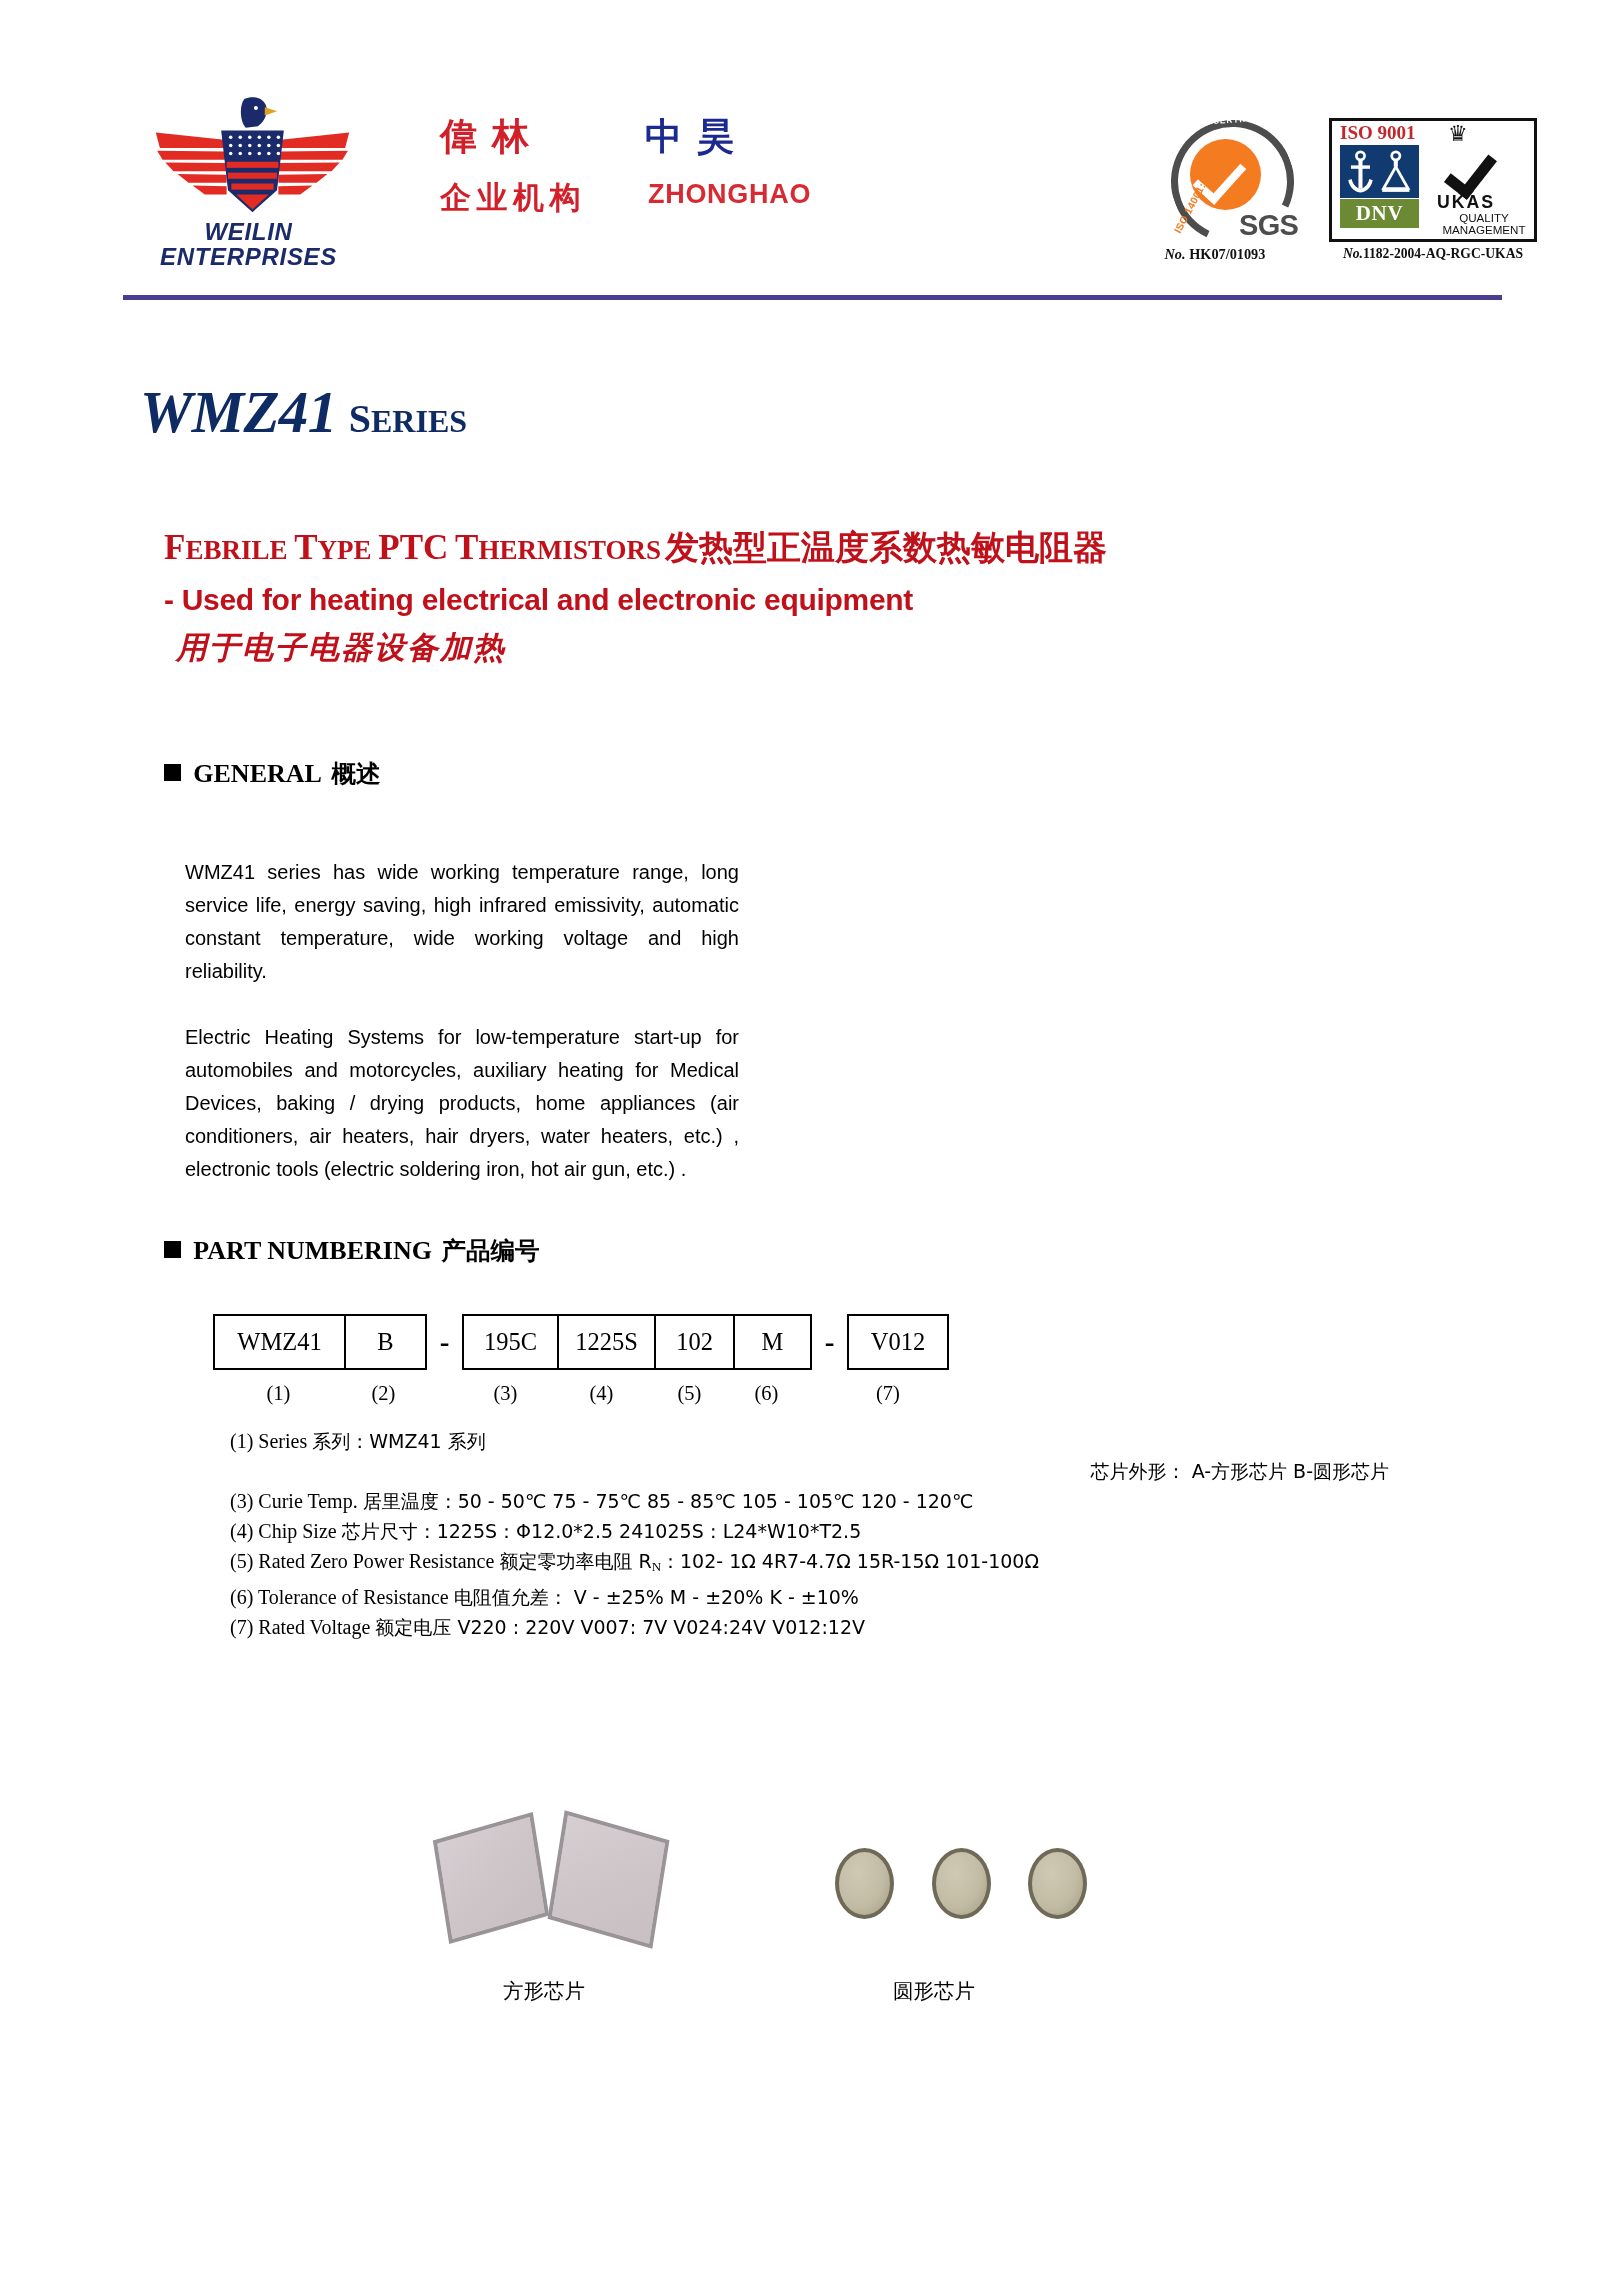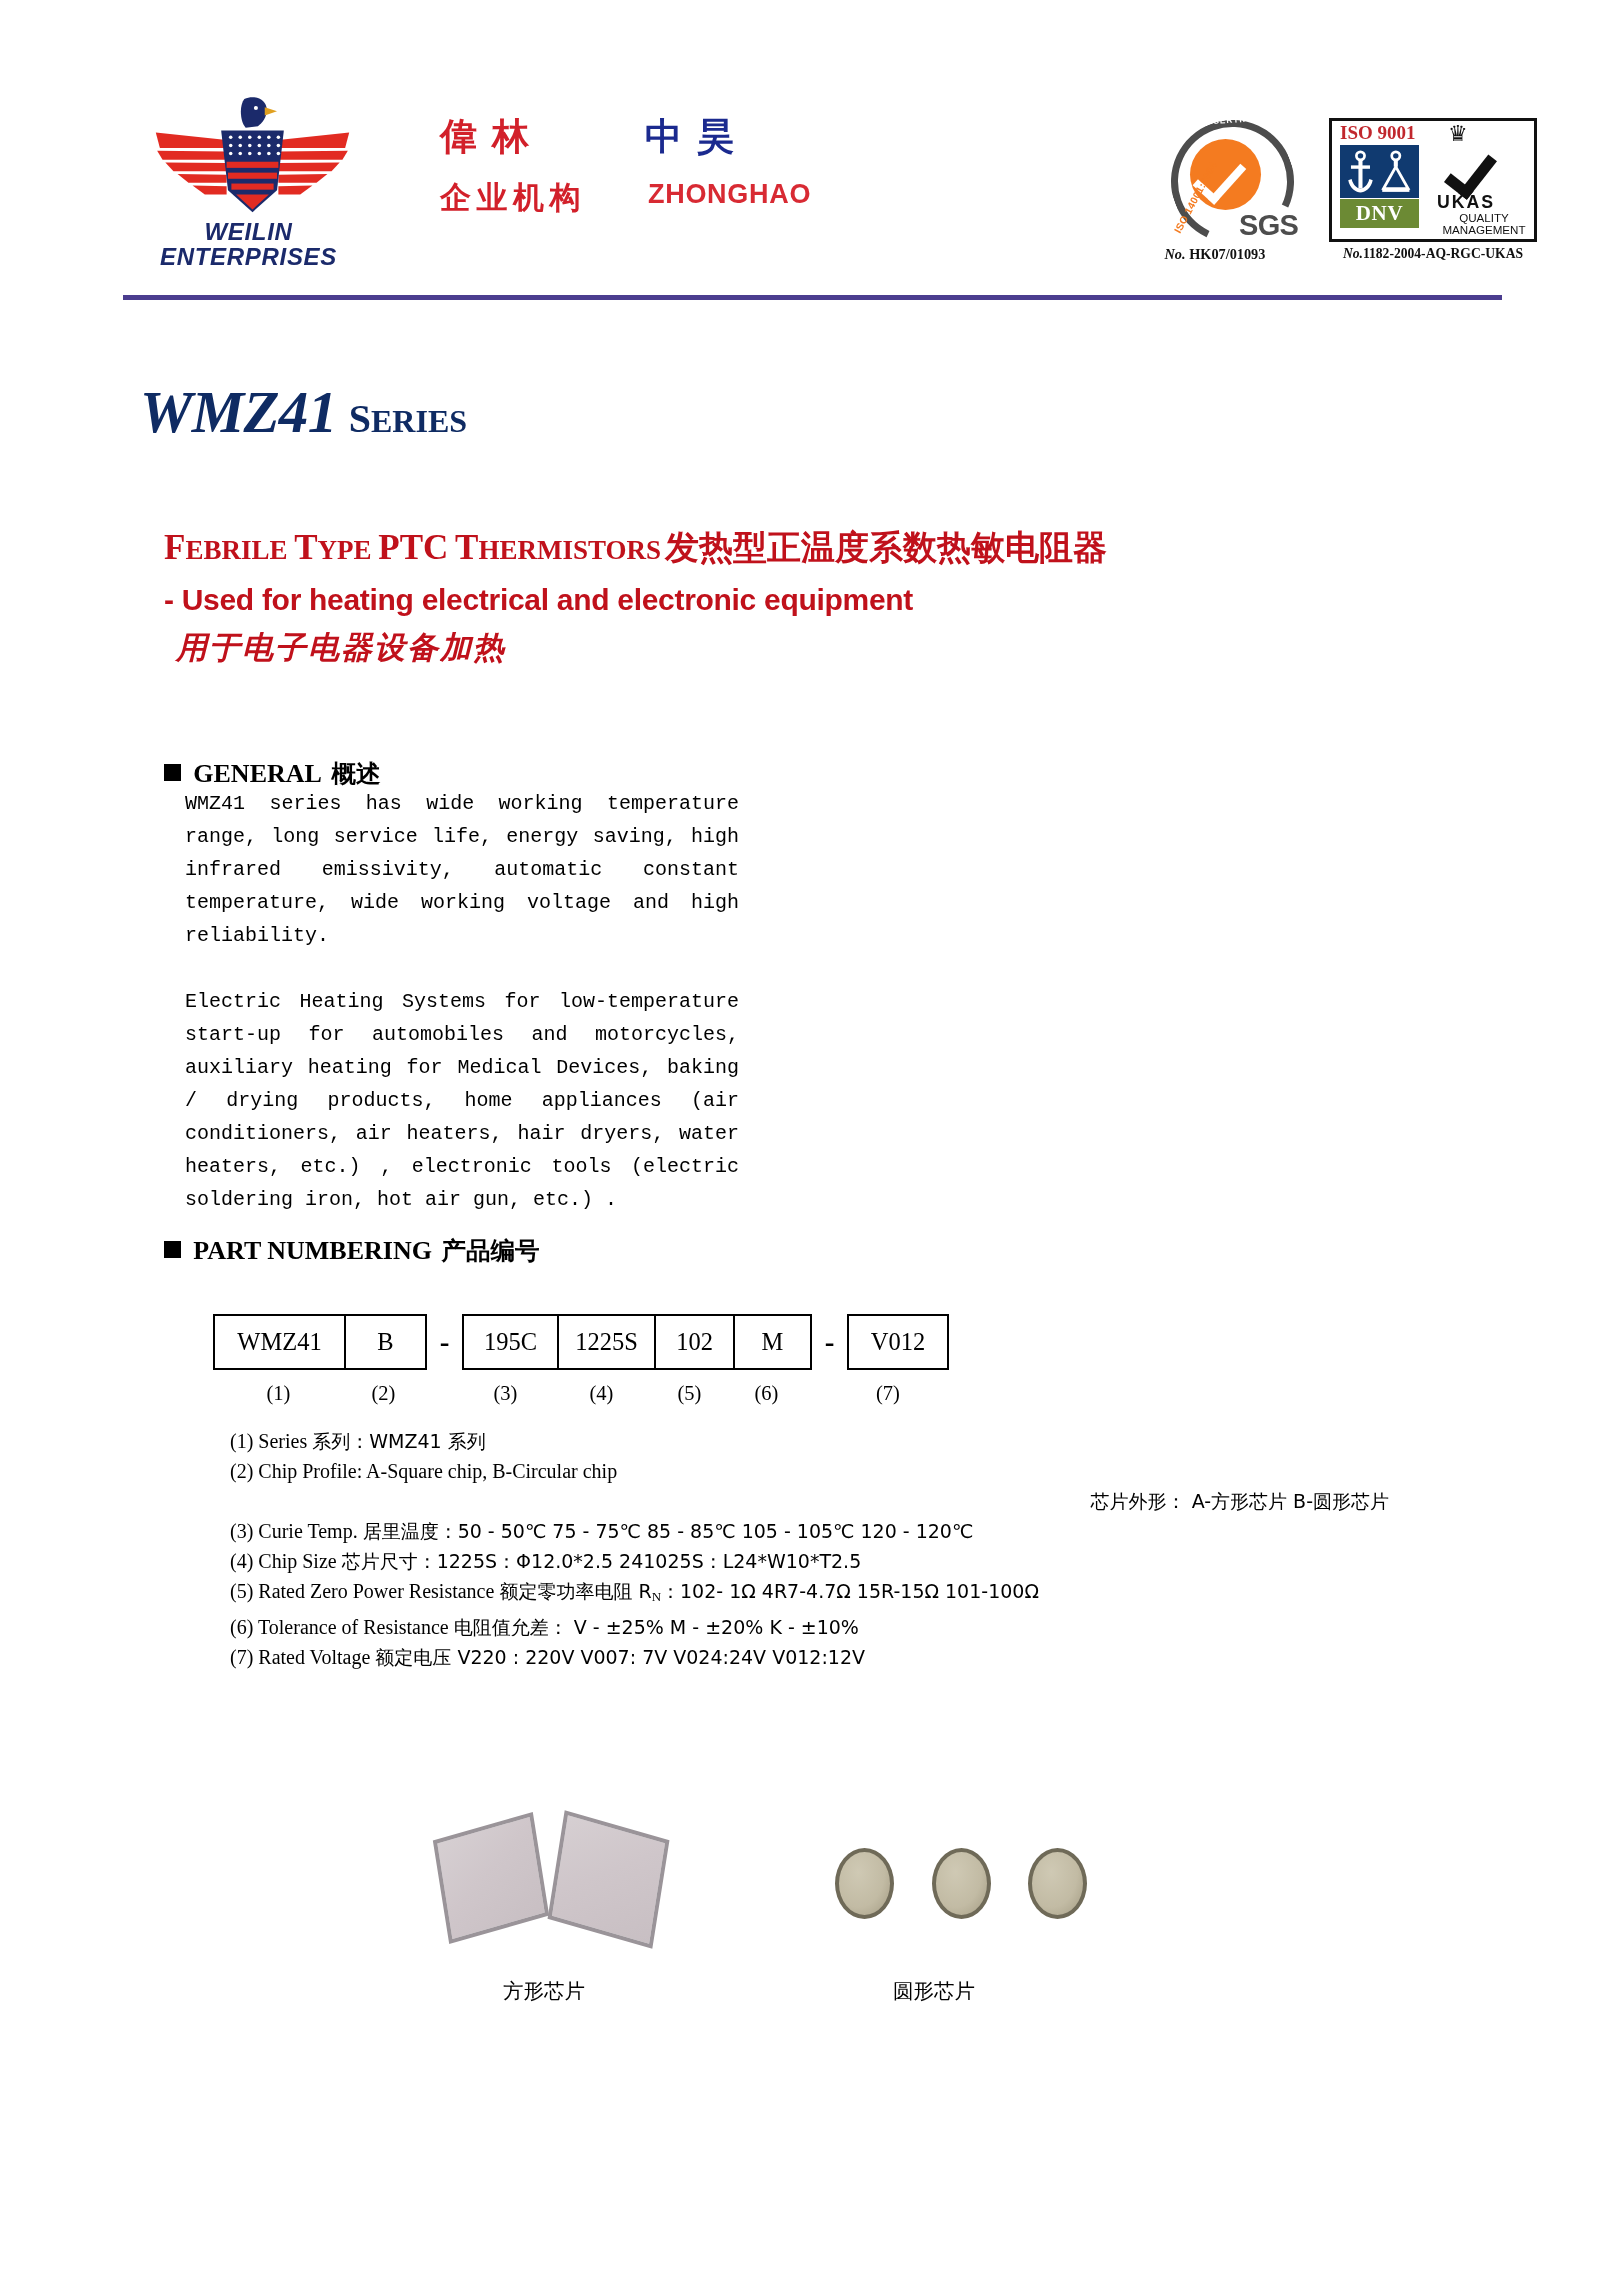--- a/index.html
+++ b/index.html
@@ -308,23 +308,23 @@
     font-weight: bold;
     font-size: 24.5px;
     margin-left: 9.5px;
   }
   #general-head { left: 164px; top: 757px; }
   #partnum-head { left: 164px; top: 1234px; }
 
   
   #general-en {
     position: absolute;
-    left: 185px; top: 787px;
+    left: 185px; top: 856px;
     width: 554px;
-    font-family: Liberation Mono, monospace;
+    font-family: Liberation Sans, sans-serif;
     font-size: 20px;
     line-height: 33px;
     text-align: justify;
     text-justify: inter-word;
     color: #000;
   }
   #general-en p { margin: 0; }
   #general-en p.j { text-align: justify; }
   #general-en p.j::after {
     content: "";
@@ -638,24 +638,20 @@
   <div class="pn-num-gap"></div>
   <div class="pn-num" style="width:98px">(7)</div>
 </div>
 
 <div id="legend">
   <div class="row">
     <span>(1)</span>
     <span>Series</span>
     <span class="cn">系列：WMZ41 系列</span>
   </div>
-  <div class="row">
-    <span>(2)</span>
-    <span>Chip Profile: A-Square chip,   B-Circular chip</span>
-  </div>
   <div class="row indent">
     <span class="cn">芯片外形：  A-方形芯片 B-圆形芯片</span>
   </div>
   <div class="row">
     <span>(3)</span>
     <span>Curie Temp.</span>
     <span class="cn">居里温度：50 - 50℃ 75 - 75℃ 85 - 85℃ 105 - 105℃ 120 - 120℃</span>
   </div>
   <div class="row">
     <span>(4)</span>

